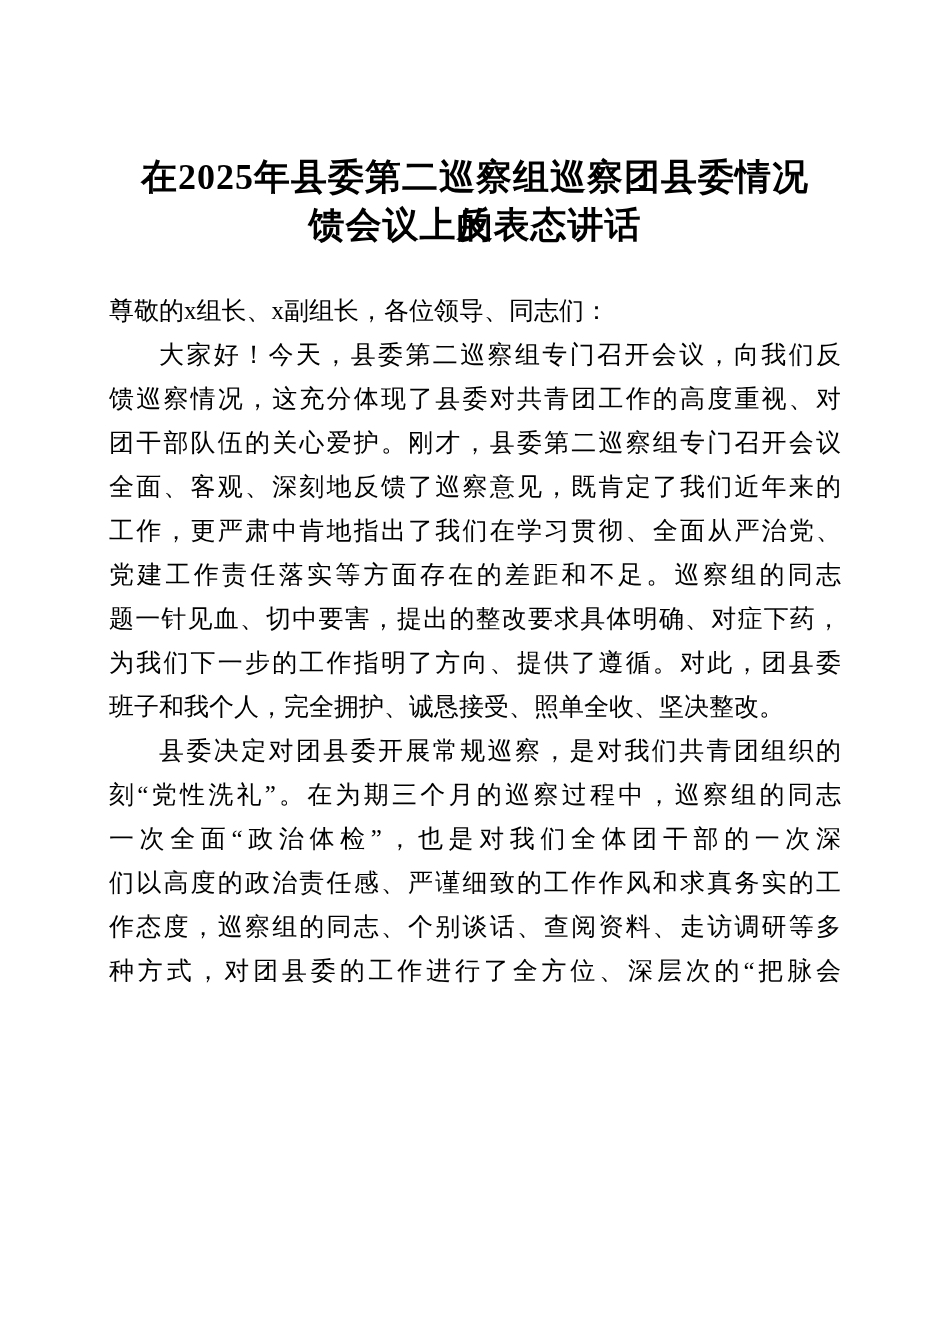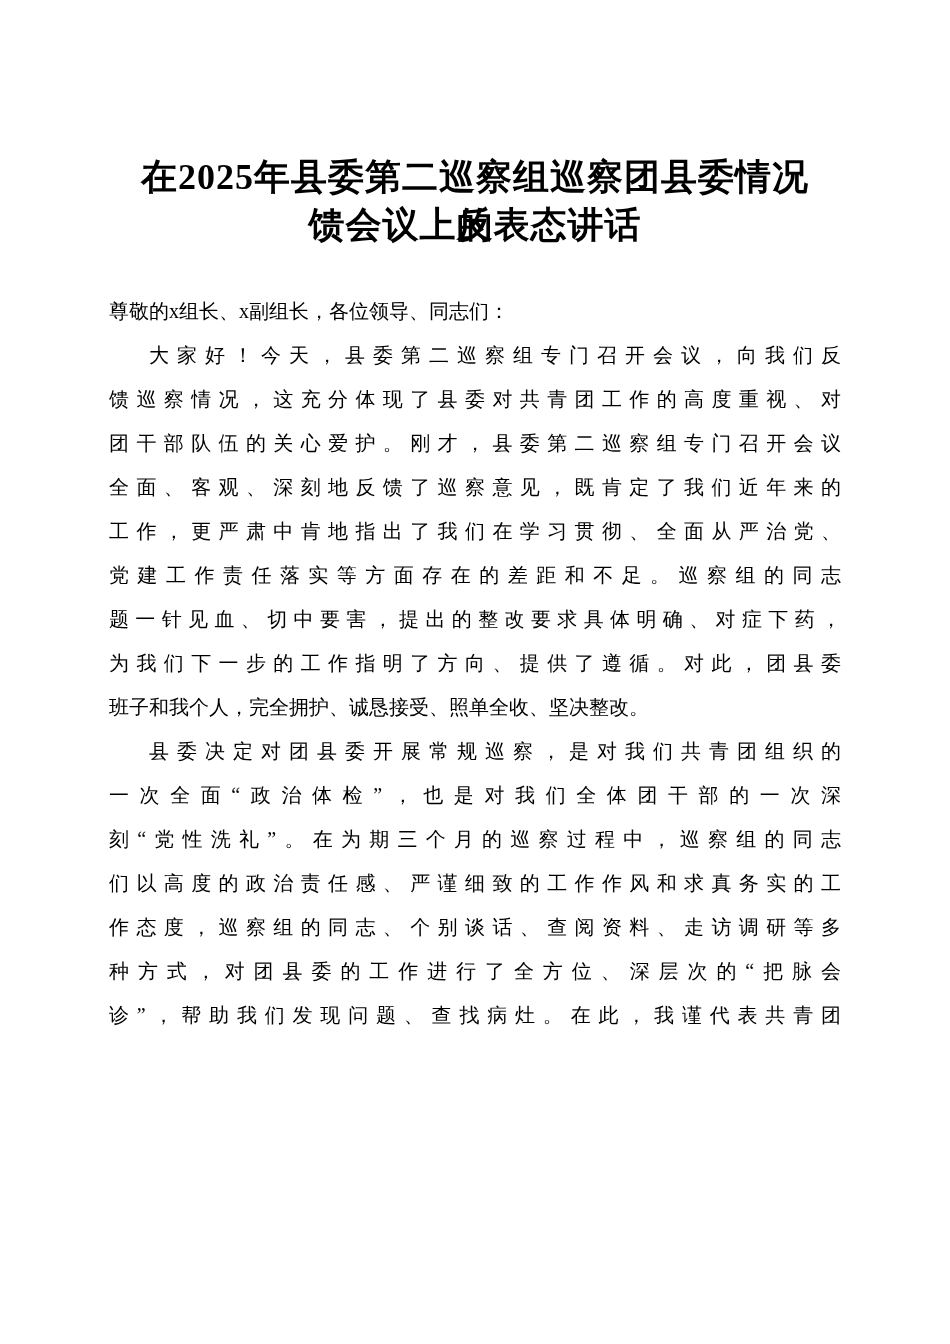--- a/index.html
+++ b/index.html
@@ -27,21 +27,21 @@
     text-align: center;
     letter-spacing: 1px;
   }
   .title-line {
     height: 48px;
   }
   .body {
     margin-top: 40px;
   }
   .line {
-    font-size: 20px;
+    font-size: 25px;
     line-height: 44px;
     height: 44px;
     overflow: hidden;
     text-align: justify;
     text-align-last: left;
     white-space: normal;
   }
   .line.full {
     text-align-last: justify;
   }
@@ -63,21 +63,20 @@
         <div class="line indent full">大家好！今天，县委第二巡察组专门召开会议，向我们反</div>
         <div class="line full">馈巡察情况，这充分体现了县委对共青团工作的高度重视、对</div>
         <div class="line full">团干部队伍的关心爱护。刚才，县委第二巡察组专门召开会议</div>
         <div class="line full">全面、客观、深刻地反馈了巡察意见，既肯定了我们近年来的</div>
         <div class="line full">工作，更严肃中肯地指出了我们在学习贯彻、全面从严治党、</div>
         <div class="line full">党建工作责任落实等方面存在的差距和不足。巡察组的同志</div>
         <div class="line full">题一针见血、切中要害，提出的整改要求具体明确、对症下药，</div>
         <div class="line full">为我们下一步的工作指明了方向、提供了遵循。对此，团县委</div>
         <div class="line">班子和我个人，完全拥护、诚恳接受、照单全收、坚决整改。</div>
         <div class="line indent full">县委决定对团县委开展常规巡察，是对我们共青团组织的</div>
+        <div class="line full">刻“党性洗礼”。在为期三个月的巡察过程中，巡察组的同志</div>
         <div class="line full">一次全面“政治体检”，也是对我们全体团干部的一次深</div>
-        <div class="line full">刻“党性洗礼”。在为期三个月的巡察过程中，巡察组的同志</div>
         <div class="line full">们以高度的政治责任感、严谨细致的工作作风和求真务实的工</div>
         <div class="line full">作态度，巡察组的同志、个别谈话、查阅资料、走访调研等多</div>
         <div class="line full">种方式，对团县委的工作进行了全方位、深层次的“把脉会</div>
-        <div class="line full">诊”，帮助我们发现问题、查找病灶。在此，我谨代表共青团</div>
       </div>
   </div>
 </div>
 
 </body></html>

